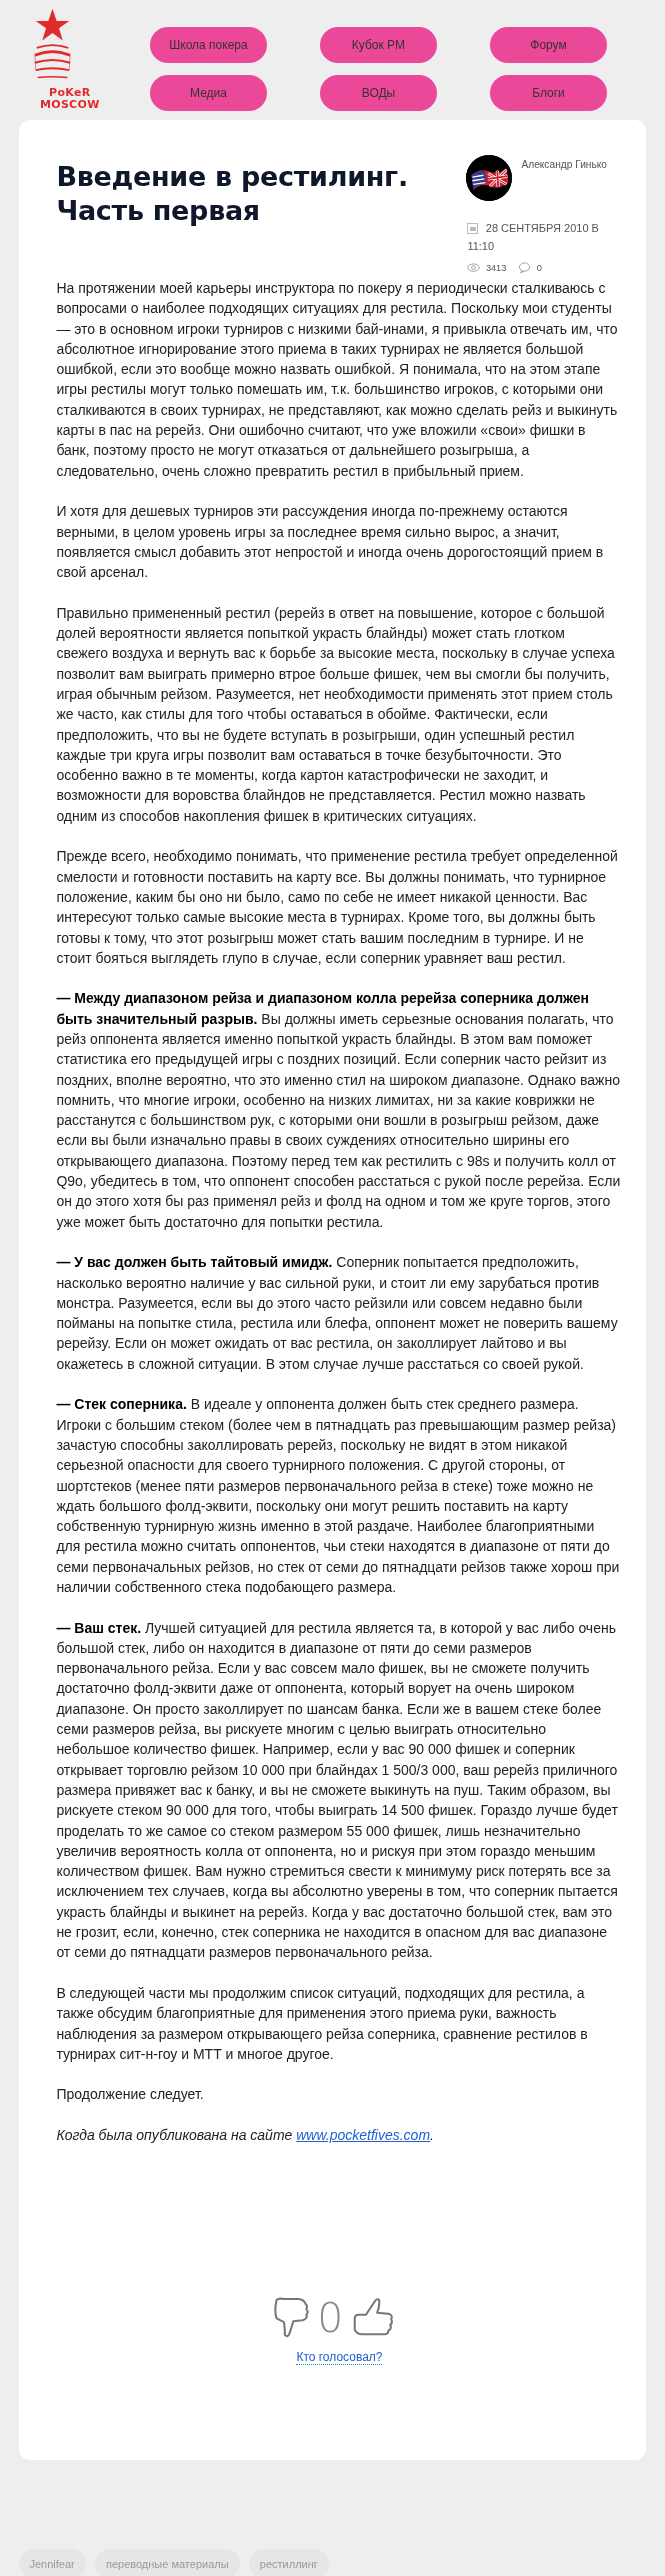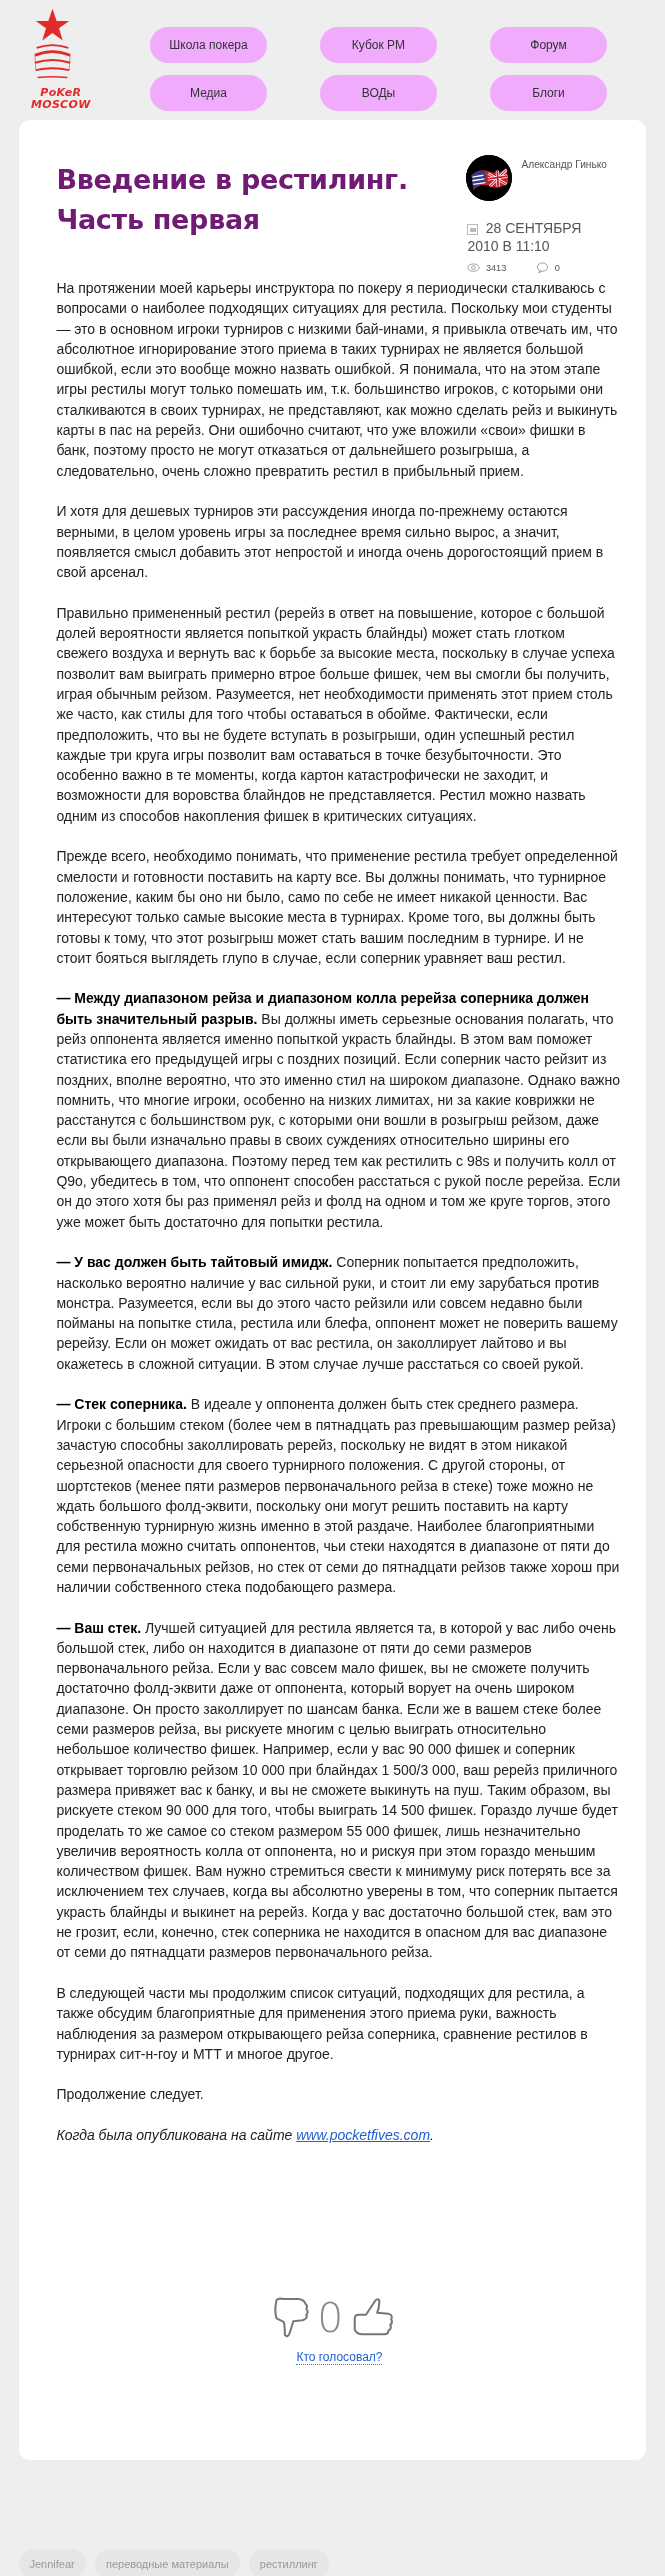--- a/index.html
+++ b/index.html
@@ -2,36 +2,36 @@
 <html style="font-size:15px"><head>
 <meta charset="utf-8">
 <style>
   * { box-sizing: border-box; margin: 0; padding: 0; }
   html, body { width: 666px; background: #eeeeee; }
   body { font-family: "Liberation Sans", "DejaVu Sans", sans-serif; color: #222; position: relative; height: 2576px; }
 
   .header { position: relative; height: 120px; }
   .logo { position: absolute; left: 20.3px; top: 7.4px; width: 65px; height: 104px; }
   .logo svg { display: block; }
-  .logo-text { position: absolute; left: 8px; top: 80px; width: 65px; text-align: center; color: #e32a2a; font-weight: bold; font-size: 11px; line-height: 12px; letter-spacing: 0.3px; font-family: "DejaVu Sans", sans-serif; font-style: italic; }
+  .logo-text { position: absolute; left: 17px; top: 80px; width: 65px; text-align: center; color: #e32a2a; font-weight: bold; font-size: 11px; line-height: 12px; letter-spacing: 0.3px; font-family: "DejaVu Sans", sans-serif; }
 
   .nav { position: absolute; left: 150px; top: 27px; width: 466px; display: grid; grid-template-columns: 117px 117px 117px; column-gap: 53px; row-gap: 12px; }
-  .nav-btn { height: 36px; border-radius: 18.5px; background: #f0abfc; display: flex; align-items: center; justify-content: center; font-size: 12px; color: #333; cursor: pointer; font-family: "Liberation Sans", sans-serif; }
+  .nav-btn { height: 36px; border-radius: 18.5px; background: #ec4899; display: flex; align-items: center; justify-content: center; font-size: 12px; color: #333; cursor: pointer; font-family: "Liberation Sans", sans-serif; }
 
   .card { position: absolute; left: 19.4px; top: 120px; width: 627px; height: 2340px; background: #fff; border-radius: 11px; }
 
-  .title { position: absolute; left: 37px; top: 40px; width: 407px; font-family: "DejaVu Sans", sans-serif; font-weight: bold; font-size: 27px; line-height: 40px; color: #701a75; letter-spacing: -0.3px; }
+  .title { position: absolute; left: 37px; top: 40px; width: 407px; font-family: "DejaVu Sans", sans-serif; font-weight: bold; font-size: 27px; line-height: 34px; color: #0f172a; letter-spacing: -0.3px; }
 
   .author-avatar { position: absolute; left: 447px; top: 35px; width: 46px; height: 46px; border-radius: 50%; background: #000; overflow: hidden; }
   .author-name { position: absolute; left: 502px; top: 39px; font-size: 10.2px; color: #555; text-align: center; }
-  .meta-date { position: absolute; left: 448px; top: 100px; width: 139px; font-size: 14px; color: #555; line-height: 17.6px; text-transform: uppercase; }
+  .meta-date { position: absolute; left: 448px; top: 100px; width: 139px; font-size: 11px; color: #555; line-height: 17.6px; text-transform: uppercase; }
   .meta-date .cal { display: inline-block; width: 11px; height: 11px; border: 0.9px solid #bbb; vertical-align: -1.8px; margin-right: 7.4px; position: relative; }
   .meta-date .cal::before { content: ""; position: absolute; left: 1.8px; top: 2.8px; width: 5.5px; height: 4.6px; background-image: radial-gradient(#bbb 0.7px, transparent 0.7px); background-size: 1.8px 1.8px; }
   .meta-stats { position: absolute; left: 448px; top: 142px; font-size: 9.2px; color: #555; display: flex; align-items: center; }
-  .meta-stats .stat { display: flex; align-items: center; margin-right: 30px; }
+  .meta-stats .stat { display: flex; align-items: center; margin-right: 12px; }
   .meta-stats svg { margin-right: 5.5px; }
 
   .article { position: absolute; left: 37px; top: 158px; width: 564px; font-family: "Liberation Sans", sans-serif; font-size: 14px; line-height: 20.3px; color: #222; }
   .article p { margin-bottom: 20.3px; }
   .article b { color: #000; }
   .article .src { font-style: italic; }
   .article a { color: #2060d0; text-decoration: underline; }
   .credits b { display: block; font-family: "DejaVu Sans", sans-serif; font-size: 13px; line-height: 18.5px; }
   .credits a { color: #2060d0; }
 

